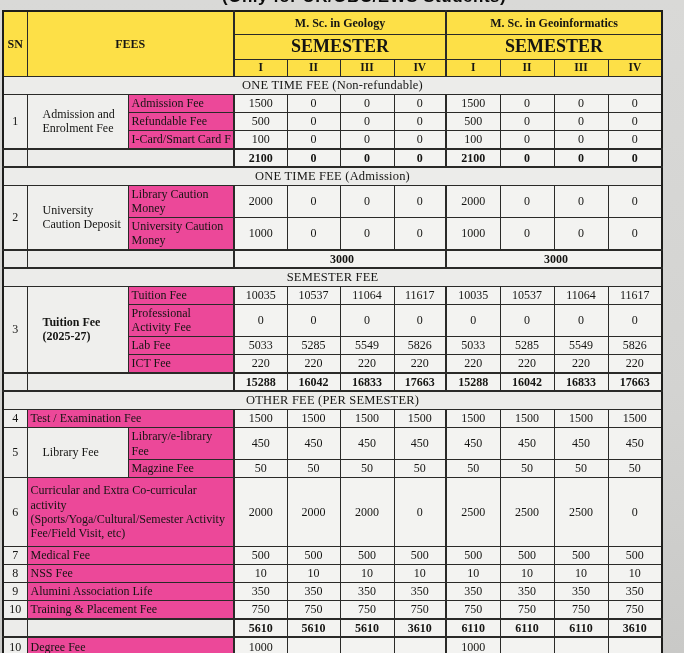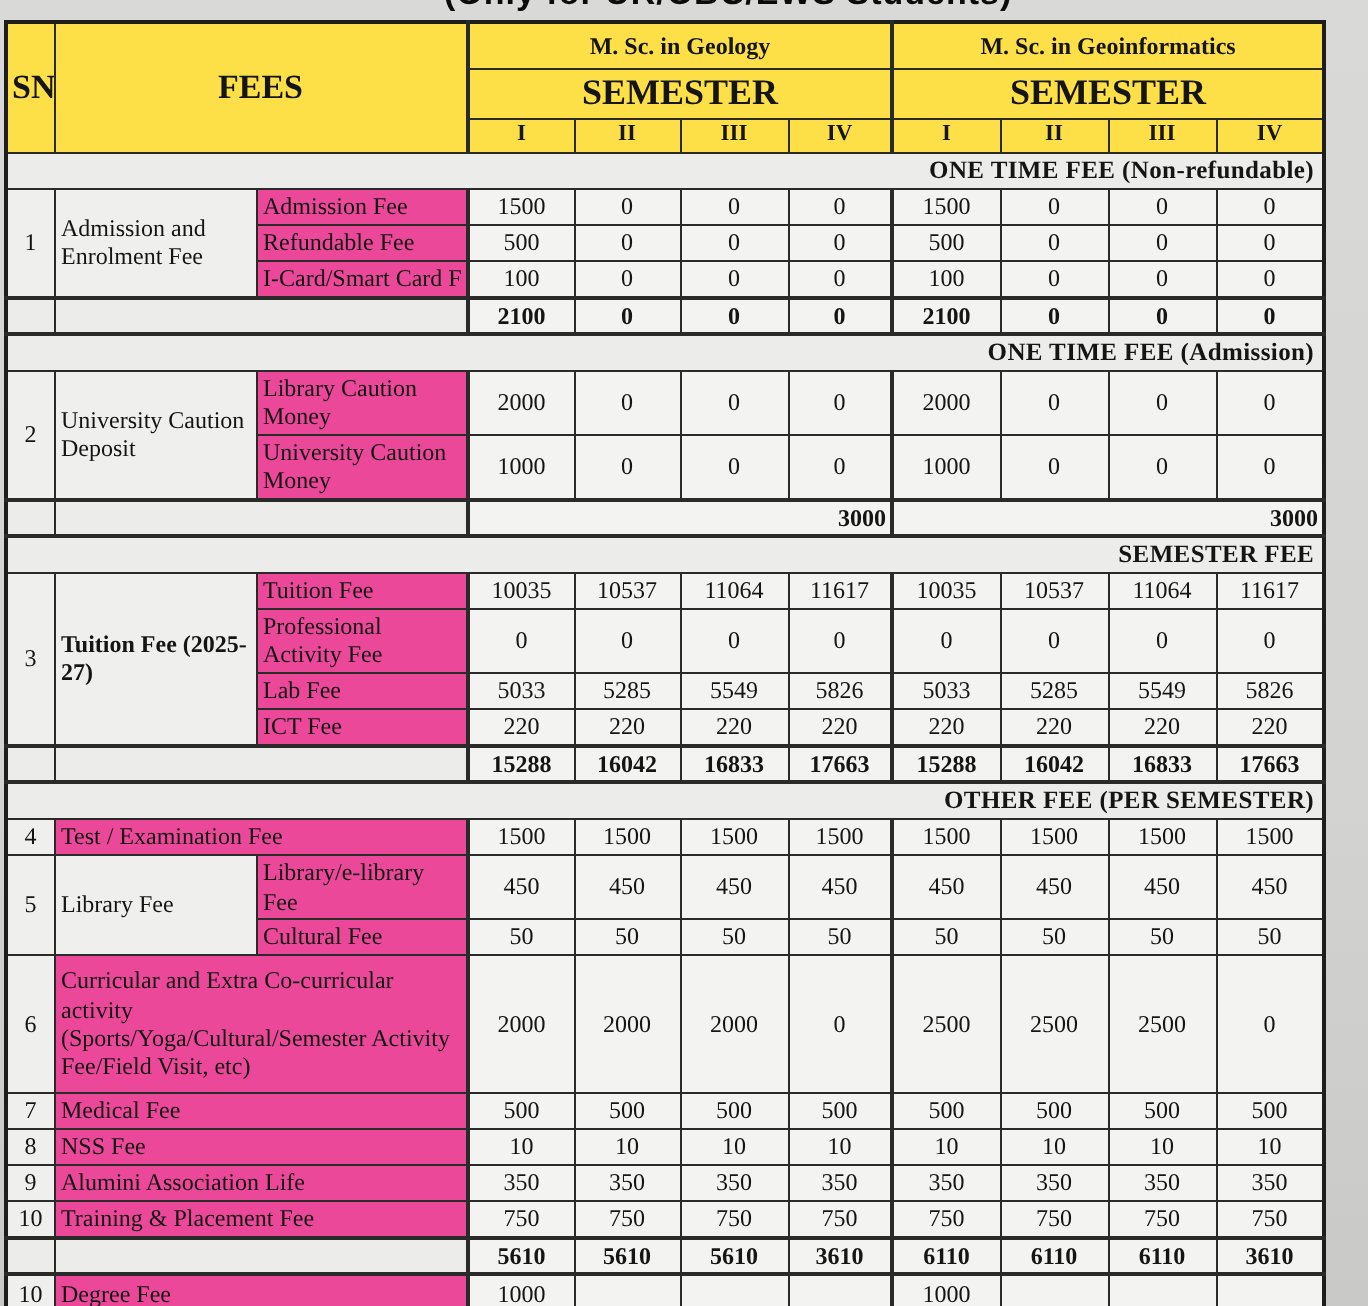--- a/index.html
+++ b/index.html
@@ -30,33 +30,33 @@
     border:1px solid #2a2a28;
     padding:1px 2px;
     overflow:hidden;
     font-size:12px;
     line-height:1.2;
   }
   thead th{font-weight:bold;background:#fde047;}
   th.program-head{font-size:12px;height:20px;}
   th.semester-head{font-size:18px;height:18px;}
   th.sem-col{font-size:11.5px;height:14px;}
-  th.corner{font-size:17px;}
+  th.corner{font-size:12px;}
   td.section-cell{
-    font-weight:bold;font-size:12.5px;
-    text-align:right;padding:1px 4px;height:14px;
+    font-weight:normal;font-size:12.5px;
+    text-align:center;padding:1px 4px;height:14px;
     background:#ececea;letter-spacing:.2px;
   }
   td.sn-cell{text-align:center;background:#efefed;}
-  td.group-cell{text-align:left;padding-left:3px;background:#efefed;margin-left:28px;}
+  td.group-cell{text-align:left;padding-left:15px;background:#efefed;margin-left:28px;}
   td.group-cell.bold{font-weight:bold;}
   td.label-cell{text-align:left;padding-left:3px;white-space:pre-line;background:#ec4899;}
   td.blank-cell{background:#ececea;}
   td.val-cell{text-align:center;background:#f3f3f1;}
-  td.val-cell.left{text-align:right;padding-left:6px;}
+  td.val-cell.left{text-align:center;padding-left:6px;}
   td.grp{border-left-width:2px;}
   th.grp{border-left-width:2px;}
   tr.subtotal td{font-weight:bold;border-top-width:2px;border-bottom-width:2px;height:14px;}
   tr.subtotal-merged td{font-weight:bold;border-top-width:2px;border-bottom-width:2px;height:14px;}
   tr.total td{font-weight:bold;border-top-width:2px;height:16px;}
   td.total-label{text-align:center;font-weight:bold;font-size:13px;letter-spacing:1px;background:#ececea;}
   tr.simple td, tr.group-first td, tr.group-next td{height:15px;}
   tr.row-tall td{height:66px;}
 </style>
 </head>
@@ -269,21 +269,21 @@
         <td class="val-cell grp">450</td>
         <td class="val-cell">450</td>
         <td class="val-cell">450</td>
         <td class="val-cell">450</td>
         <td class="val-cell grp">450</td>
         <td class="val-cell">450</td>
         <td class="val-cell">450</td>
         <td class="val-cell">450</td>
       </tr>
       <tr class="group-next">
-        <td class="label-cell">Cultural Fee</td>
+        <td class="label-cell">Magzine Fee</td>
         <td class="val-cell grp">50</td>
         <td class="val-cell">50</td>
         <td class="val-cell">50</td>
         <td class="val-cell">50</td>
         <td class="val-cell grp">50</td>
         <td class="val-cell">50</td>
         <td class="val-cell">50</td>
         <td class="val-cell">50</td>
       </tr>
       <tr class="simple row-tall">

